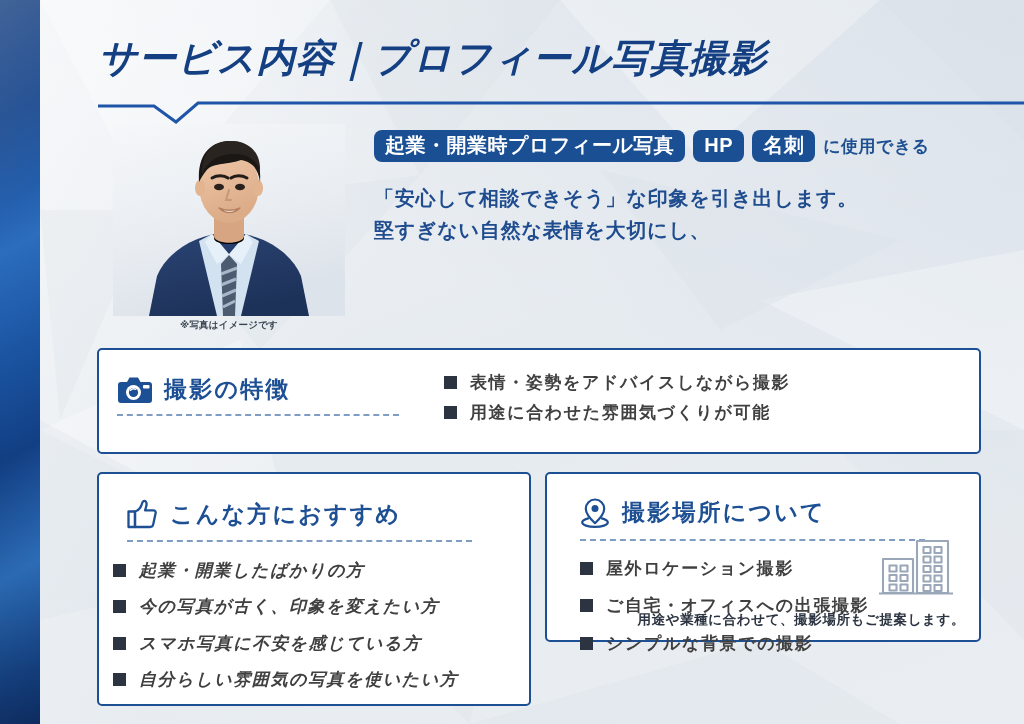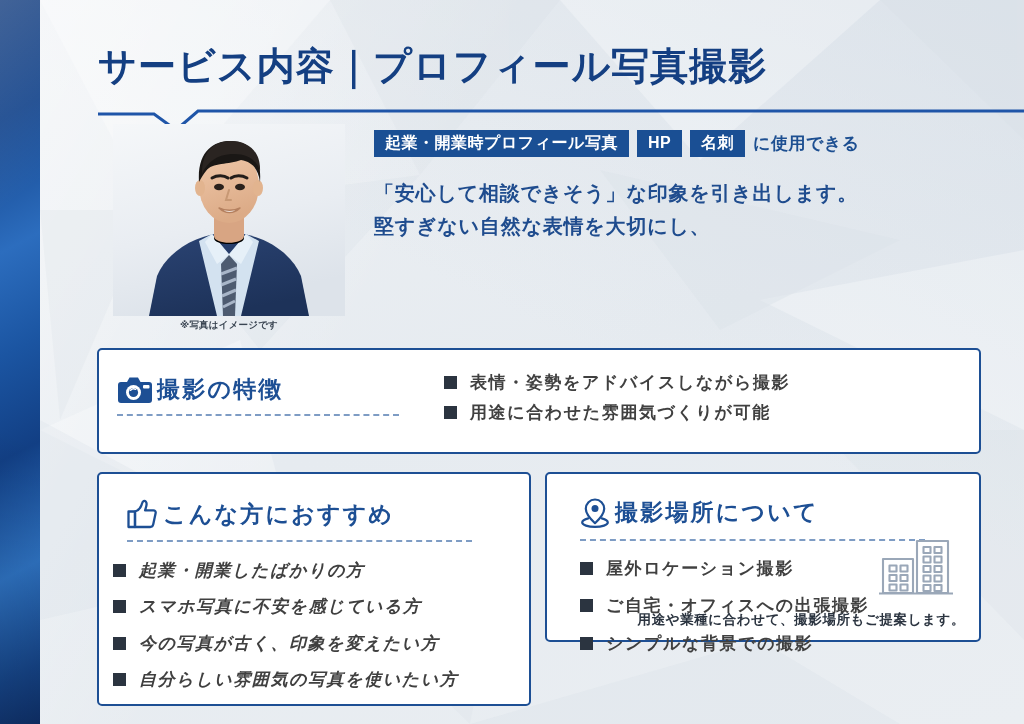--- a/index.html
+++ b/index.html
@@ -51,22 +51,23 @@
     position: absolute;
     inset: 0;
     background:
       linear-gradient(142deg, rgba(255,255,255,.20) 0%, rgba(255,255,255,0) 28%),
       linear-gradient(28deg, rgba(0,0,0,.18) 0%, rgba(0,0,0,0) 40%);
   }
 
   
   .title-wrap {
     position: absolute;
-    left: 98px; top: 44px;
+    left: 98px; top: 36px;
     width: 926px;
+    font-style: italic;
   }
   .page-title {
     font-size: 38px;
     font-weight: 700;
     letter-spacing: 1px;
     color: #143f82;
     line-height: 1.18;
     white-space: nowrap;
   }
   .title-rule {
@@ -105,25 +106,25 @@
   .badge-row {
     display: flex;
     align-items: center;
     gap: 8px;
     white-space: nowrap;
   }
   .badge {
     display: inline-block;
     background: #1a4f94;
     color: #ffffff;
-    font-size: 16px;
+    font-size: 20px;
     font-weight: 700;
     letter-spacing: .5px;
     padding: 4px 11px 5px;
-    border-radius: 0;
+    border-radius: 8px;
     line-height: 1.15;
   }
   .badge-tail {
     font-size: 17px;
     font-weight: 700;
     color: #1d4f91;
     letter-spacing: .5px;
   }
   .headline {
     margin-top: 14px;
@@ -151,21 +152,21 @@
     border: 2.5px solid #1d4f94;
     border-radius: 5px;
   }
   #card-features { left: 97px;  top: 348px; width: 884px; height: 106px; }
   #card-recommend { left: 97px; top: 472px; width: 434px; height: 234px; }
   #card-location  { left: 545px; top: 472px; width: 436px; height: 170px; }
 
   .card-head {
     display: flex;
     align-items: center;
-    gap: 4px;
+    gap: 11px;
   }
   .card-title {
     font-size: 23px;
     font-weight: 700;
     color: #1d4f94;
     letter-spacing: 2.2px;
     white-space: nowrap;
   }
   .dotted-rule {
     border-top: 2.2px dashed #7e9cc4;
@@ -383,25 +384,25 @@
     </div>
     <div class="dotted-rule"></div>
 
     <ul class="bullet-list">
       <li>
         <span class="sq"></span>
         <span>起業・開業したばかりの方</span>
       </li>
       <li>
         <span class="sq"></span>
+        <span>今の写真が古く、印象を変えたい方</span>
+      </li>
+      <li>
+        <span class="sq"></span>
         <span>スマホ写真に不安を感じている方</span>
-      </li>
-      <li>
-        <span class="sq"></span>
-        <span>今の写真が古く、印象を変えたい方</span>
       </li>
       <li>
         <span class="sq"></span>
         <span>自分らしい雰囲気の写真を使いたい方</span>
       </li>
     </ul>
   </div>
 
   <div class="card" id="card-location">
     <div class="card-head">

